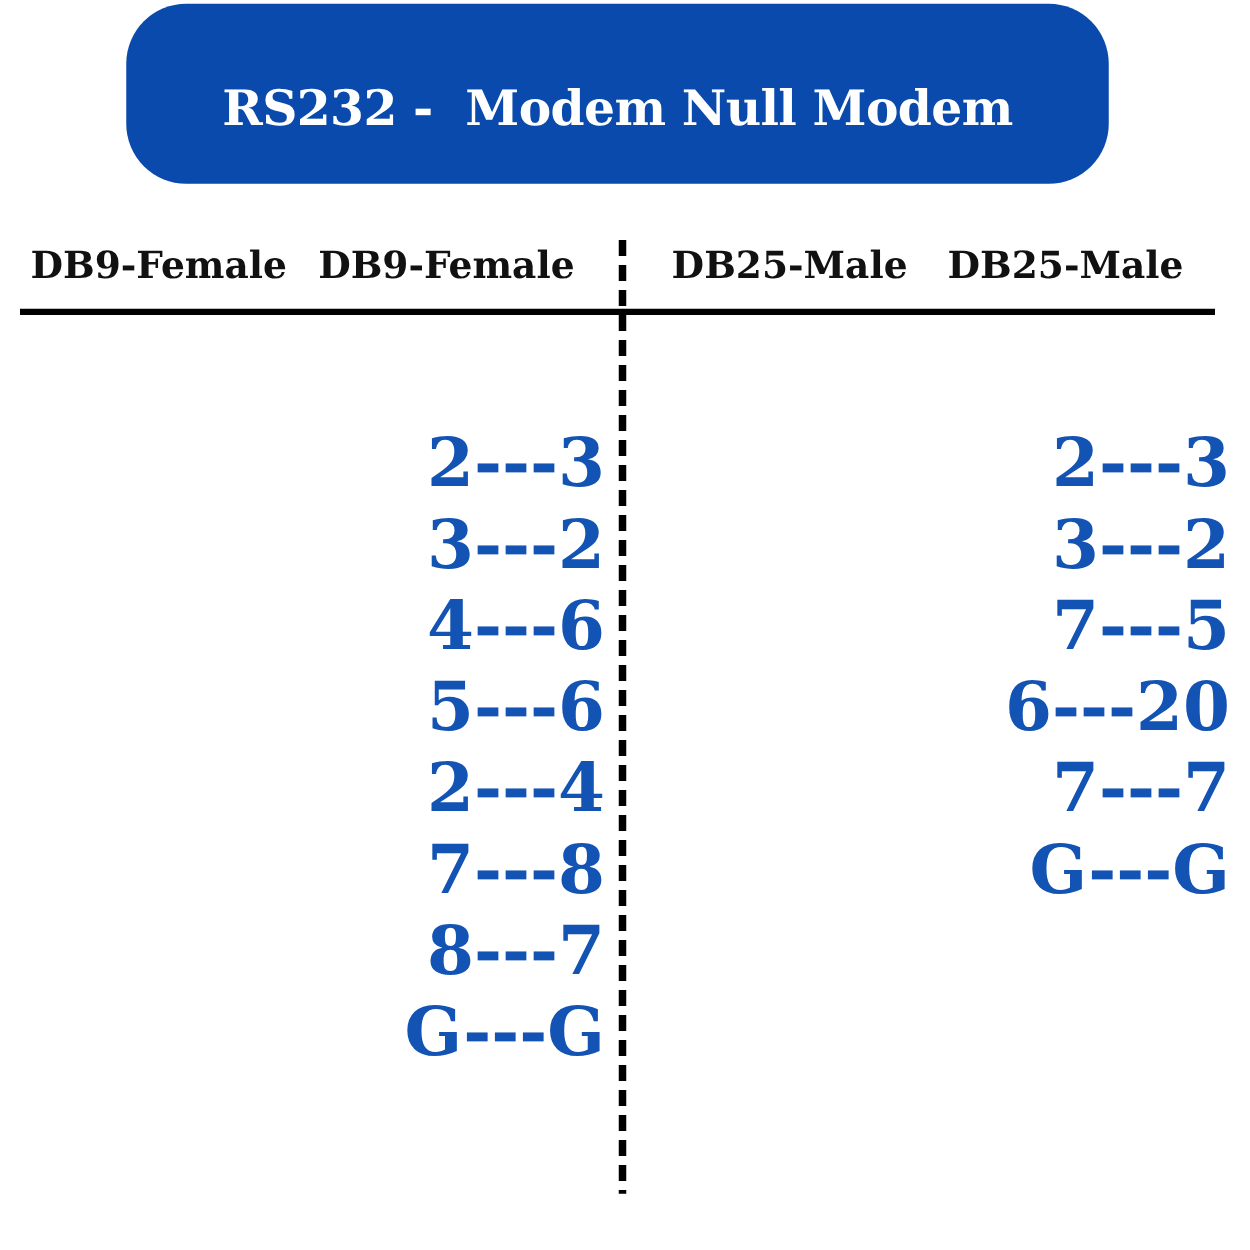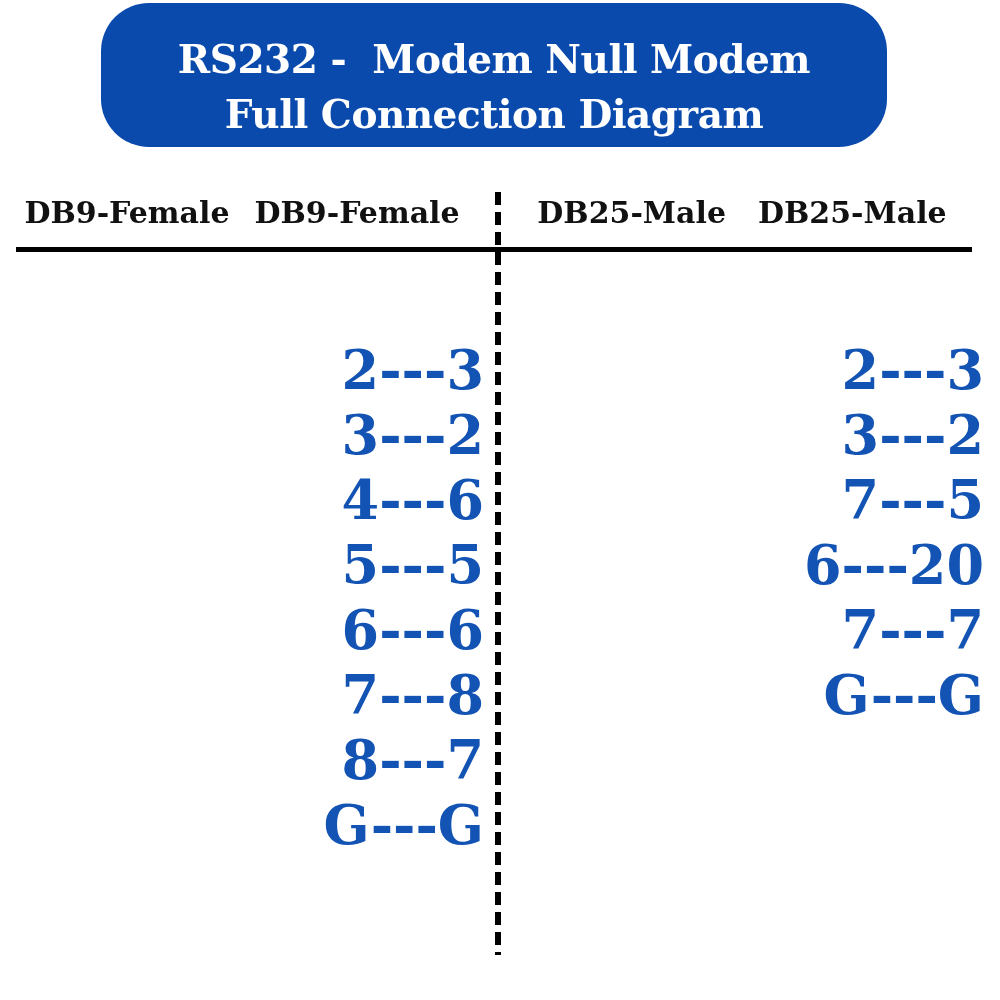--- a/index.html
+++ b/index.html
@@ -85,42 +85,41 @@
     white-space:pre;
   }
 </style>
 </head>
 <body>
 
 <div class="canvas">
 
   <div class="title-box">
     <div class="title-line">RS232 -  Modem Null Modem</div>
-    <div class="title-line">Full Connection Diagram</div>
   </div>
 
   <div class="col-header left">
     <span>DB9-Female</span>
     <span>DB9-Female</span>
   </div>
 
   <div class="col-header right">
     <span>DB25-Male</span>
     <span>DB25-Male</span>
   </div>
 
   <div class="hrule"></div>
   <div class="vdash"></div>
 
   <div class="pins left-col">
     <div class="pin-row">2---3</div>
     <div class="pin-row">3---2</div>
     <div class="pin-row">4---6</div>
-    <div class="pin-row">5---5</div>
-    <div class="pin-row">6---6</div>
+    <div class="pin-row">5---6</div>
+    <div class="pin-row">2---4</div>
     <div class="pin-row">7---8</div>
     <div class="pin-row">8---7</div>
     <div class="pin-row">G---G</div>
   </div>
 
   <div class="pins right-col">
     <div class="pin-row">2---3</div>
     <div class="pin-row">3---2</div>
     <div class="pin-row">7---5</div>
     <div class="pin-row">6---20</div>

